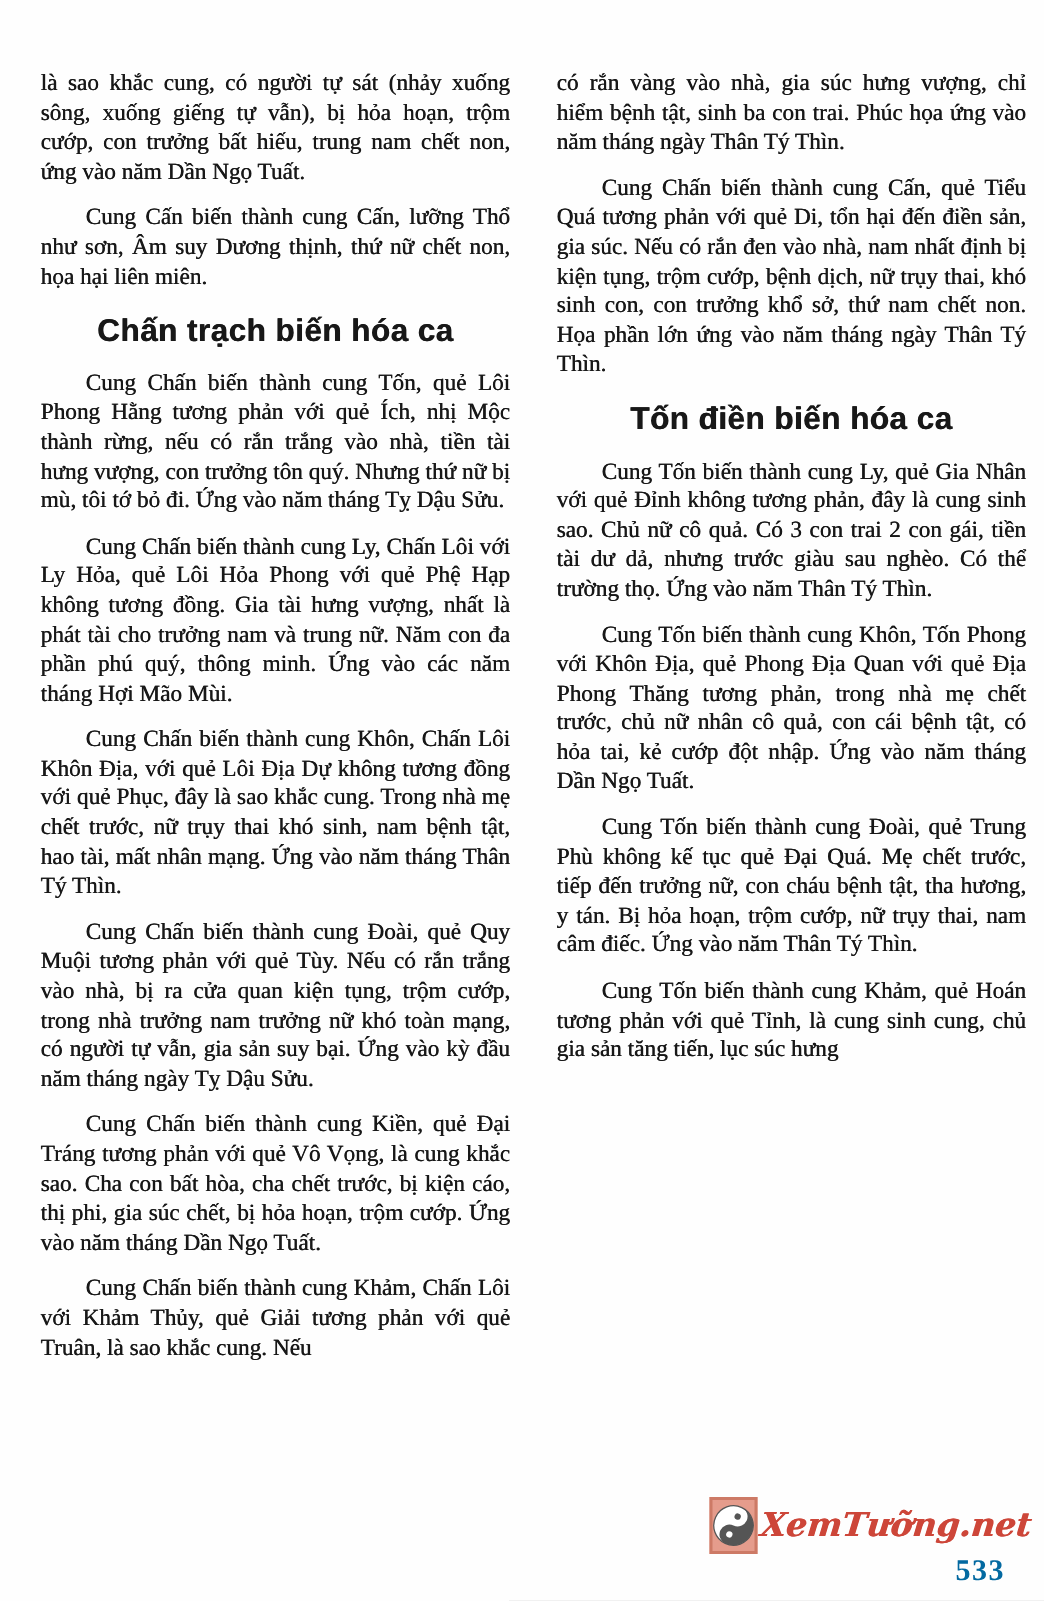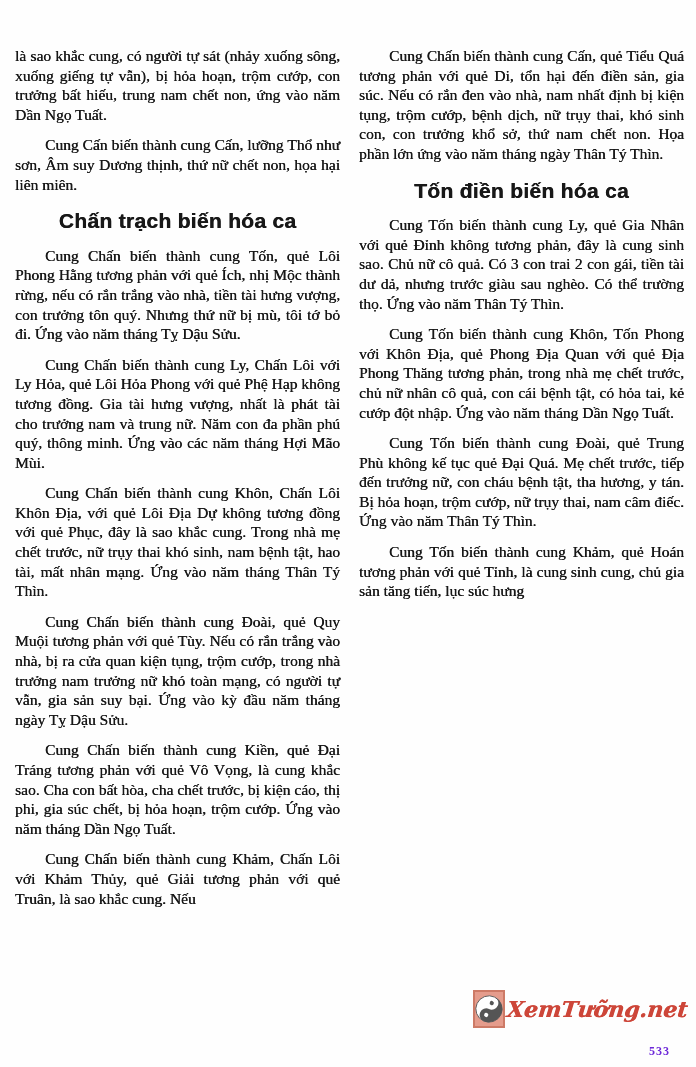--- a/index.html
+++ b/index.html
@@ -16,20 +16,21 @@
     display:flex;
     gap:19px;
     padding:46px 12px 0 15px;
   }
   .col{
     width:330px;
     font-size:15.5px;
     line-height:19.6px;
     text-align:justify;
     text-shadow:0.3px 0 0 currentColor;
+    margin-left:12px;
   }
   .para{
     margin:0 0 11px 0;
     text-indent:30px;
   }
   .para.no-indent{text-indent:0;}
   .heading{
     font-family:"Liberation Sans", sans-serif;
     font-weight:bold;
     font-size:21px;
@@ -65,23 +66,23 @@
     font-weight:bold;
     font-size:22px;
     color:#cd4639;
     transform:skewX(-6deg);
     white-space:nowrap;
     text-shadow:0.4px 0 0 currentColor;
   }
   .page-number{
     font-family:"Liberation Serif", serif;
     font-weight:bold;
-    font-size:12px;
-    color:#6d28d9;
-    margin-top:16px;
+    font-size:20px;
+    color:#0369a1;
+    margin-top:0;
     padding-right:18px;
     letter-spacing:1px;
   }
 </style>
 </head>
 <body>
 
 <div class="page">
   <div class="columns">
 
@@ -91,20 +92,21 @@
       <h2 class="heading">Chấn trạch biến hóa ca</h2>
       <p class="para">Cung Chấn biến thành cung Tốn, quẻ Lôi Phong Hằng tương phản với quẻ Ích, nhị Mộc thành rừng, nếu có rắn trắng vào nhà, tiền tài hưng vượng, con trưởng tôn quý. Nhưng thứ nữ bị mù, tôi tớ bỏ đi. Ứng vào năm tháng Tỵ Dậu Sửu.</p>
       <p class="para">Cung Chấn biến thành cung Ly, Chấn Lôi với Ly Hỏa, quẻ Lôi Hỏa Phong với quẻ Phệ Hạp không tương đồng. Gia tài hưng vượng, nhất là phát tài cho trưởng nam và trung nữ. Năm con đa phần phú quý, thông minh. Ứng vào các năm tháng Hợi Mão Mùi.</p>
       <p class="para">Cung Chấn biến thành cung Khôn, Chấn Lôi Khôn Địa, với quẻ Lôi Địa Dự không tương đồng với quẻ Phục, đây là sao khắc cung. Trong nhà mẹ chết trước, nữ trụy thai khó sinh, nam bệnh tật, hao tài, mất nhân mạng. Ứng vào năm tháng Thân Tý Thìn.</p>
       <p class="para">Cung Chấn biến thành cung Đoài, quẻ Quy Muội tương phản với quẻ Tùy. Nếu có rắn trắng vào nhà, bị ra cửa quan kiện tụng, trộm cướp, trong nhà trưởng nam trưởng nữ khó toàn mạng, có người tự vẫn, gia sản suy bại. Ứng vào kỳ đầu năm tháng ngày Tỵ Dậu Sửu.</p>
       <p class="para">Cung Chấn biến thành cung Kiền, quẻ Đại Tráng tương phản với quẻ Vô Vọng, là cung khắc sao. Cha con bất hòa, cha chết trước, bị kiện cáo, thị phi, gia súc chết, bị hỏa hoạn, trộm cướp. Ứng vào năm tháng Dần Ngọ Tuất.</p>
       <p class="para">Cung Chấn biến thành cung Khảm, Chấn Lôi với Khảm Thủy, quẻ Giải tương phản với quẻ Truân, là sao khắc cung. Nếu</p>
     </div>
 
     <div class="col">
+      <p class="para no-indent">có rắn vàng vào nhà, gia súc hưng vượng, chỉ hiểm bệnh tật, sinh ba con trai. Phúc họa ứng vào năm tháng ngày Thân Tý Thìn.</p>
       <p class="para">Cung Chấn biến thành cung Cấn, quẻ Tiểu Quá tương phản với quẻ Di, tổn hại đến điền sản, gia súc. Nếu có rắn đen vào nhà, nam nhất định bị kiện tụng, trộm cướp, bệnh dịch, nữ trụy thai, khó sinh con, con trưởng khổ sở, thứ nam chết non. Họa phần lớn ứng vào năm tháng ngày Thân Tý Thìn.</p>
       <h2 class="heading">Tốn điền biến hóa ca</h2>
       <p class="para">Cung Tốn biến thành cung Ly, quẻ Gia Nhân với quẻ Đỉnh không tương phản, đây là cung sinh sao. Chủ nữ cô quả. Có 3 con trai 2 con gái, tiền tài dư dả, nhưng trước giàu sau nghèo. Có thể trường thọ. Ứng vào năm Thân Tý Thìn.</p>
       <p class="para">Cung Tốn biến thành cung Khôn, Tốn Phong với Khôn Địa, quẻ Phong Địa Quan với quẻ Địa Phong Thăng tương phản, trong nhà mẹ chết trước, chủ nữ nhân cô quả, con cái bệnh tật, có hỏa tai, kẻ cướp đột nhập. Ứng vào năm tháng Dần Ngọ Tuất.</p>
       <p class="para">Cung Tốn biến thành cung Đoài, quẻ Trung Phù không kế tục quẻ Đại Quá. Mẹ chết trước, tiếp đến trưởng nữ, con cháu bệnh tật, tha hương, y tán. Bị hỏa hoạn, trộm cướp, nữ trụy thai, nam câm điếc. Ứng vào năm Thân Tý Thìn.</p>
       <p class="para">Cung Tốn biến thành cung Khảm, quẻ Hoán tương phản với quẻ Tỉnh, là cung sinh cung, chủ gia sản tăng tiến, lục súc hưng</p>
     </div>
 
   </div>
 

